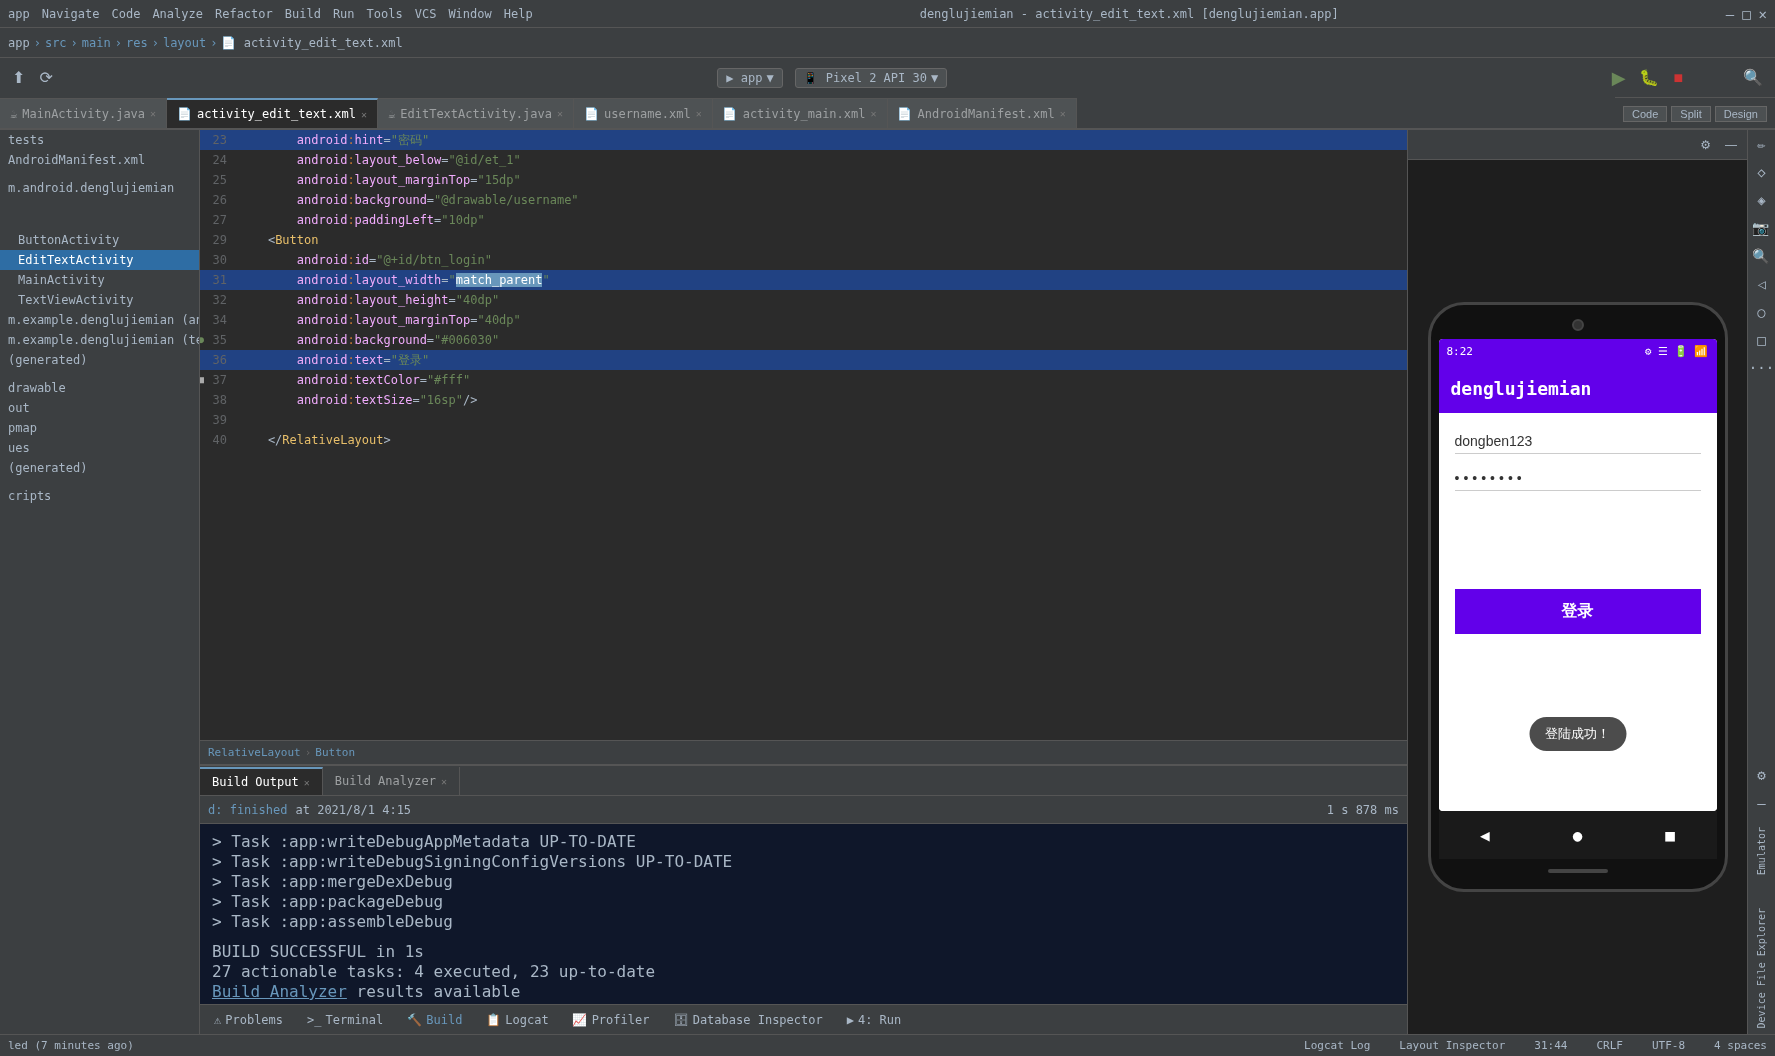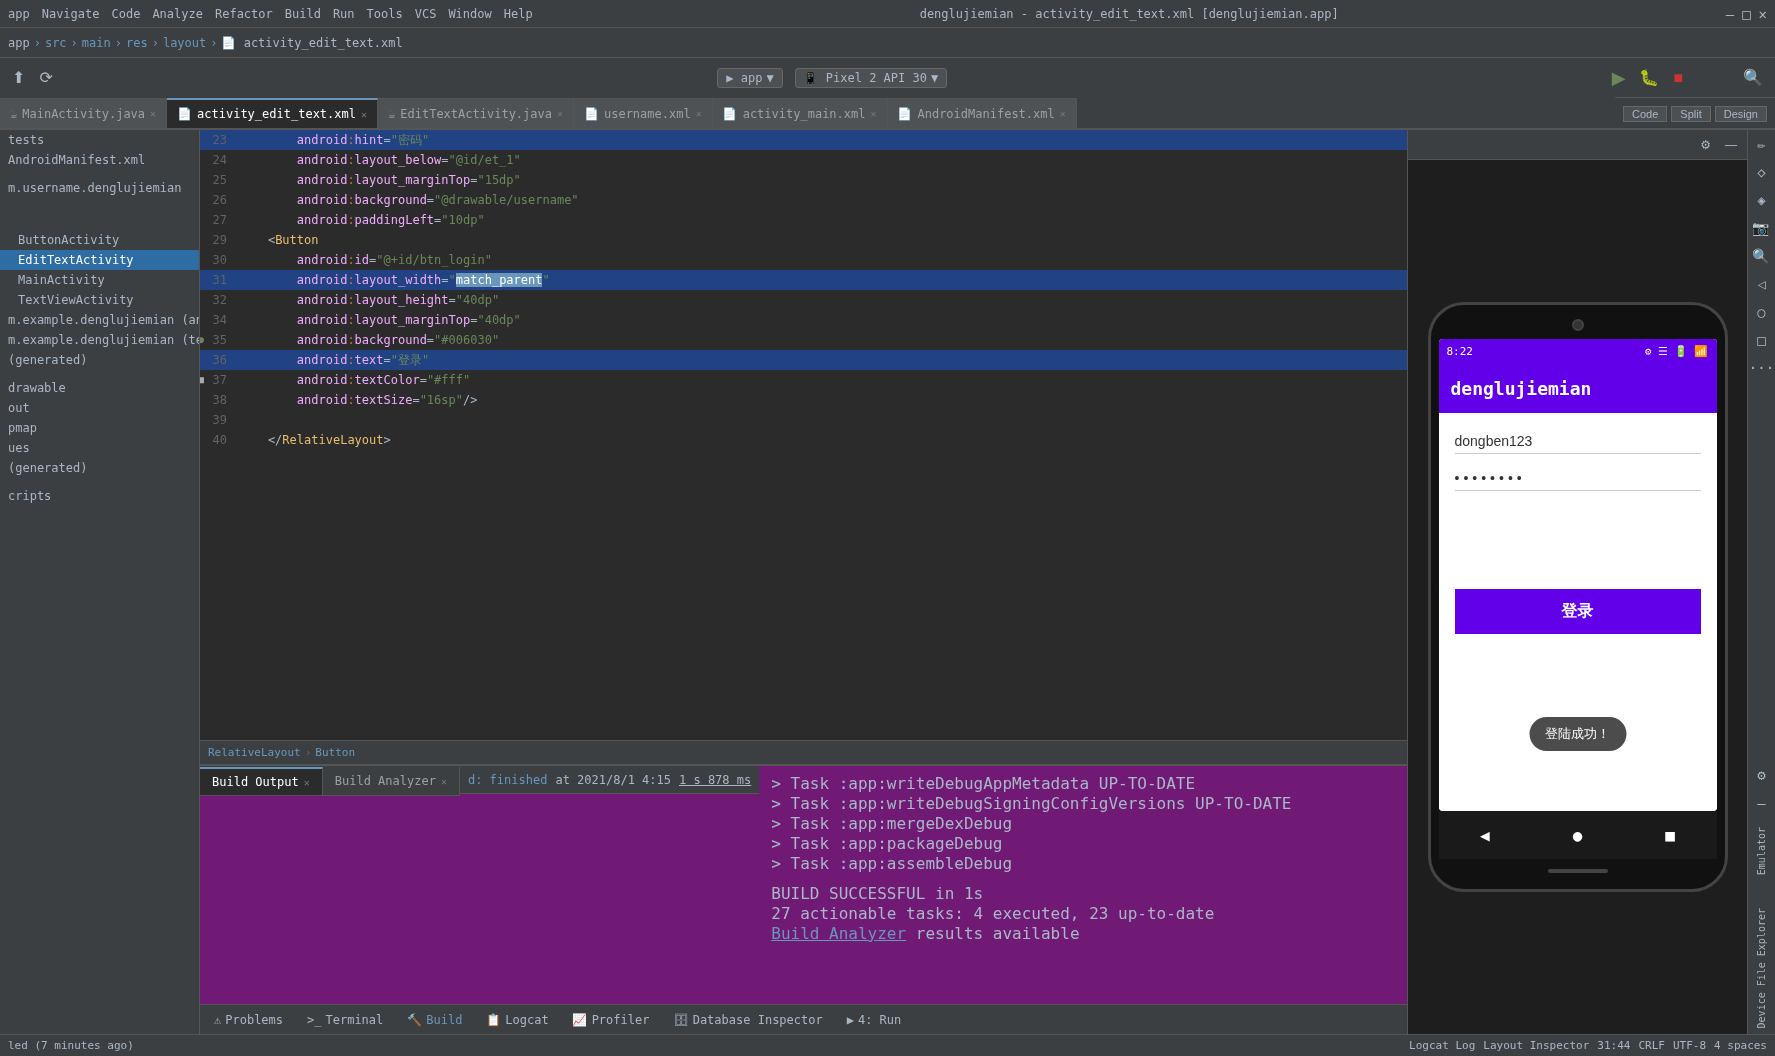--- a/index.html
+++ b/index.html
@@ -47,35 +47,35 @@
     .phone-action-bar-title { color: white; font-size: 18px; font-weight: bold; }
     .phone-content { flex: 1; background: white; padding: 16px; display: flex; flex-direction: column; gap: 12px; position: relative; }
     .phone-input { border: none; border-bottom: 1px solid #ccc; outline: none; font-size: 14px; padding: 4px 0; color: #333; background: transparent; }
     .phone-input.password { color: #333; letter-spacing: 4px; }
     .phone-btn { background: #6200ea; color: white; border: none; width: 100%; padding: 12px; font-size: 16px; cursor: pointer; text-align: center; font-weight: bold; }
     .phone-nav { background: #1a1a1a; height: 48px; display: flex; align-items: center; justify-content: space-around; flex-shrink: 0; }
     .nav-btn { color: white; font-size: 16px; }
     .toast-msg { position: absolute; bottom: 60px; left: 50%; transform: translateX(-50%); background: rgba(0,0,0,0.7); color: white; padding: 8px 16px; border-radius: 20px; font-size: 13px; white-space: nowrap; }
 
     
-    .bottom-panel { height: 240px; background: #701a75; border-top: 2px solid #555; display: flex; flex-direction: row; }
+    .bottom-panel { height: 240px; background: #0f172a; border-top: 2px solid #555; display: flex; flex-direction: column; }
     .bottom-tabs { background: #3c3f41; height: 30px; display: flex; align-items: flex-end; border-bottom: 1px solid #555; }
     .bottom-tab { padding: 0 12px; height: 28px; display: flex; align-items: center; font-size: 12px; color: #9da0a2; cursor: pointer; border-right: 1px solid #555; gap: 5px; }
     .bottom-tab.active { background: #2b2b2b; color: #fff; border-top: 2px solid #6897bb; }
     .build-status-bar { background: #3c3f41; height: 28px; display: flex; align-items: center; padding: 0 8px; gap: 8px; font-size: 12px; border-bottom: 1px solid #555; }
     .build-status-bar .status-label { color: #6897bb; }
     .build-status-bar .time-label { color: #a9b7c6; }
-    .build-status-bar .duration { color: #a9b7c6; margin-left: auto; text-decoration: underline; }
+    .build-status-bar .duration { color: #a9b7c6; margin-left: auto; }
     .build-output { flex: 1; overflow-y: auto; padding: 8px 12px; font-size: 16px; line-height: 20px; color: #a9b7c6; }
     .build-output .task-line { color: #a9b7c6; }
     .build-output .success-line { color: #a9b7c6; }
     .build-output .link { color: #6897bb; text-decoration: underline; cursor: pointer; }
 
     
-    .status-bar { background: #3c3f41; height: 22px; display: flex; align-items: center; padding: 0 8px; border-top: 1px solid #555; font-size: 11px; color: #a9b7c6; gap: 8px; }
+    .status-bar { background: #3c3f41; height: 22px; display: flex; align-items: center; padding: 0 8px; border-top: 1px solid #555; font-size: 11px; color: #a9b7c6; gap: 29px; }
 
     
     .bottom-tools { background: #3c3f41; height: 30px; display: flex; align-items: center; padding: 0 8px; gap: 12px; border-top: 1px solid #555; }
     .bottom-tool-item { display: flex; align-items: center; gap: 4px; color: #a9b7c6; font-size: 12px; cursor: pointer; padding: 2px 6px; }
     .bottom-tool-item.active { color: #6897bb; }
     .attr { color: #f0abfc; }
     .val { color: #6a8759; }
     .tag { color: #e8bf6a; }
 
     .code-line { display: flex; min-height: 20px; position: relative; }
@@ -189,21 +189,21 @@
       <button style="background:#4c5052;border:1px solid #666;color:#a9b7c6;padding:1px 8px;font-size:11px;cursor:pointer;">Design</button>
     </div>
   </div>
 
   <div style="display:flex;flex:1;overflow:hidden;">
 
     <div class="left-sidebar-outer">
       <div class="sidebar-item">tests</div>
       <div class="sidebar-item">AndroidManifest.xml</div>
       <div class="sidebar-item" style="height:8px;"></div>
-      <div class="sidebar-item">m.username.denglujiemian</div>
+      <div class="sidebar-item">m.android.denglujiemian</div>
       <div class="sidebar-item" style="padding-left:18px;margin-top:32px;">ButtonActivity</div>
       <div class="sidebar-item active" style="padding-left:18px;">EditTextActivity</div>
       <div class="sidebar-item" style="padding-left:18px;">MainActivity</div>
       <div class="sidebar-item" style="padding-left:18px;">TextViewActivity</div>
       <div class="sidebar-item">m.example.denglujiemian (androidTest)</div>
       <div class="sidebar-item">m.example.denglujiemian (test)</div>
       <div class="sidebar-item">(generated)</div>
       <div class="sidebar-item" style="height:8px;"></div>
       <div class="sidebar-item">drawable</div>
       <div class="sidebar-item">out</div>

